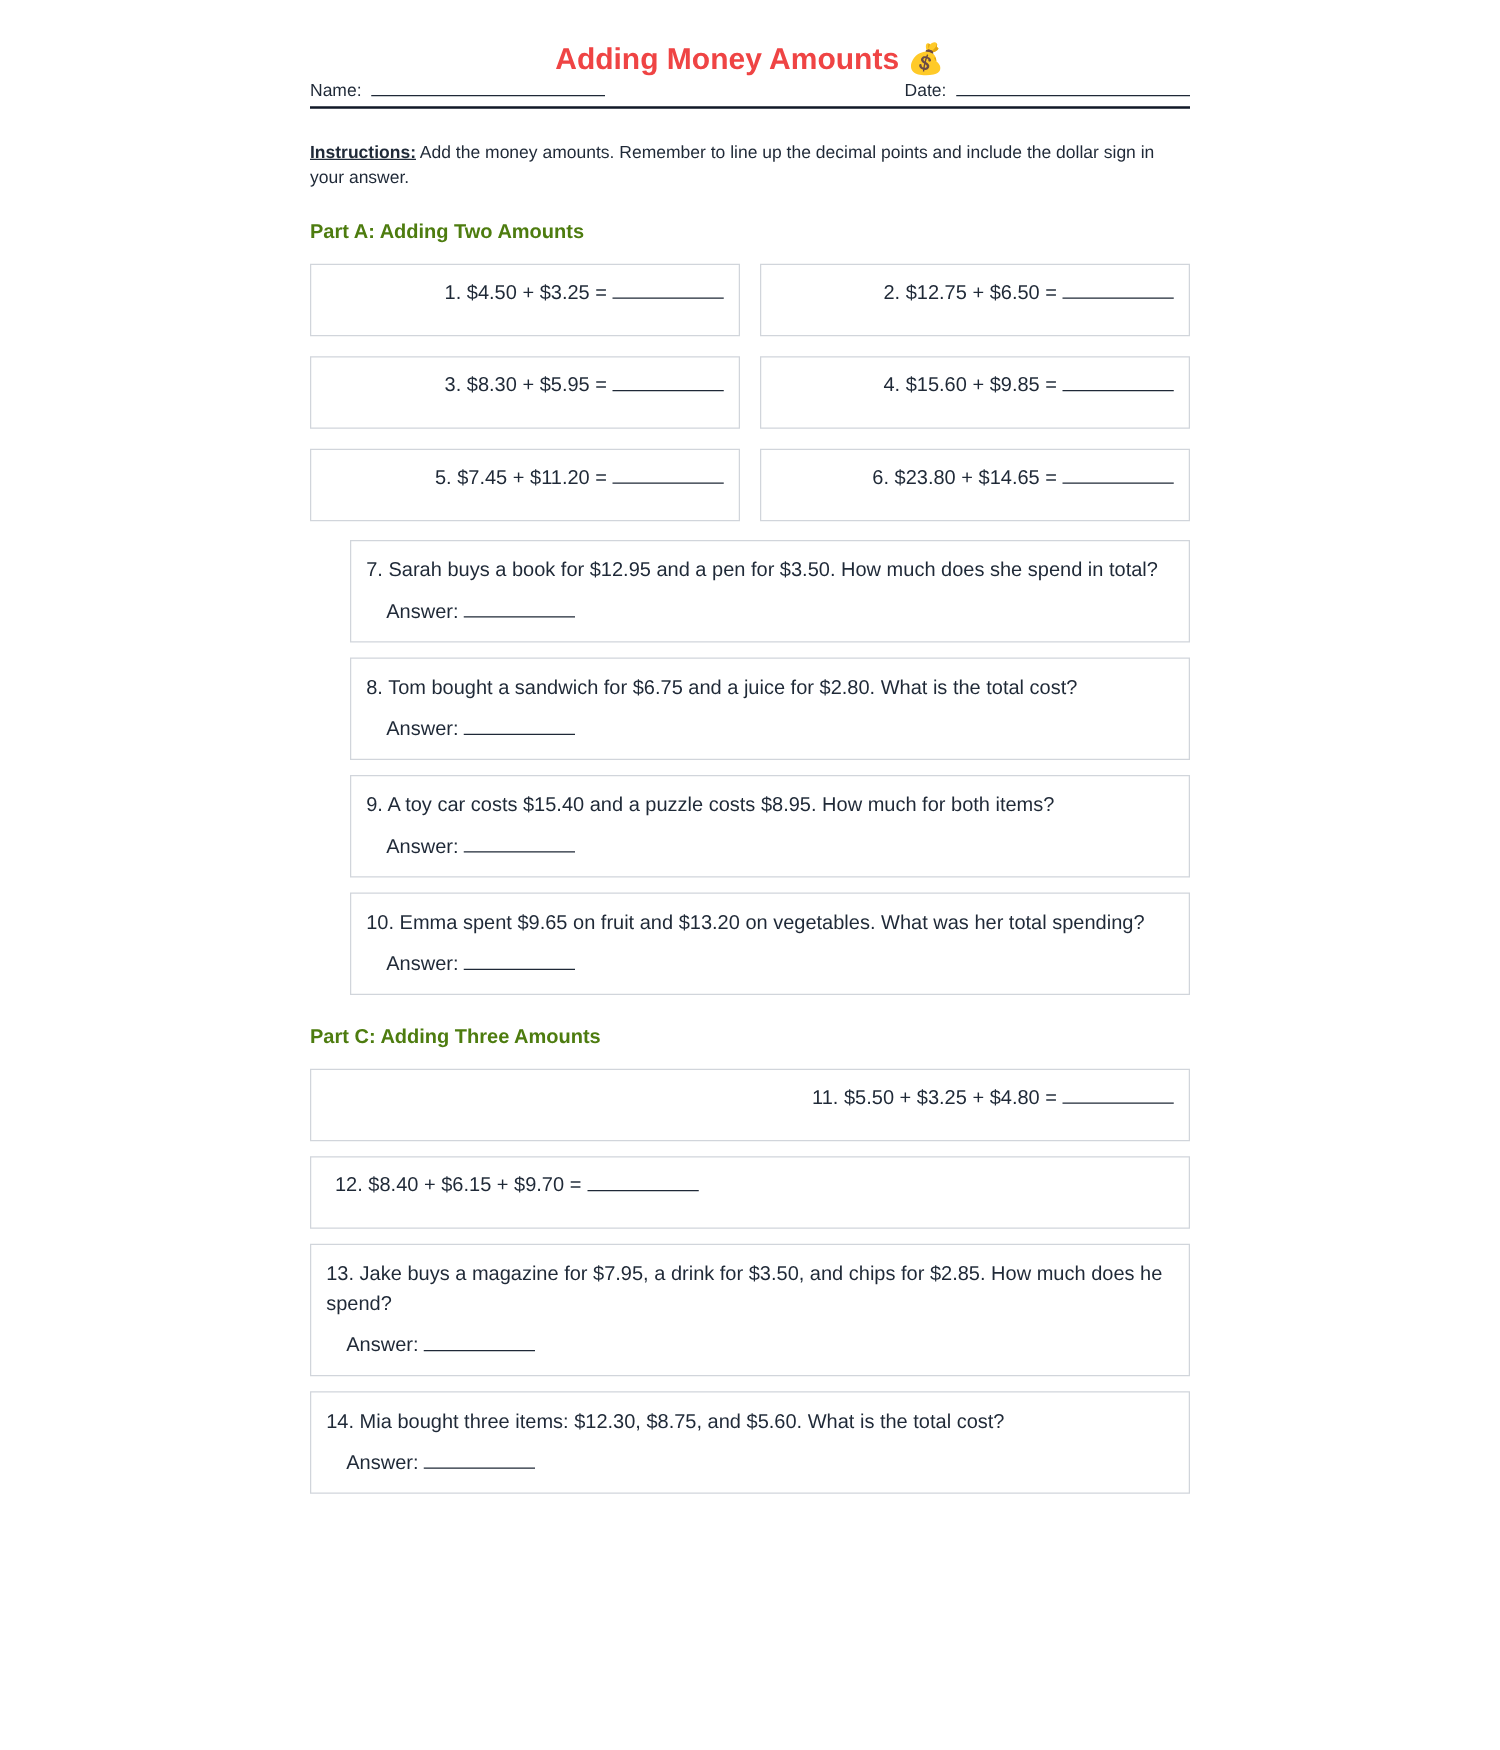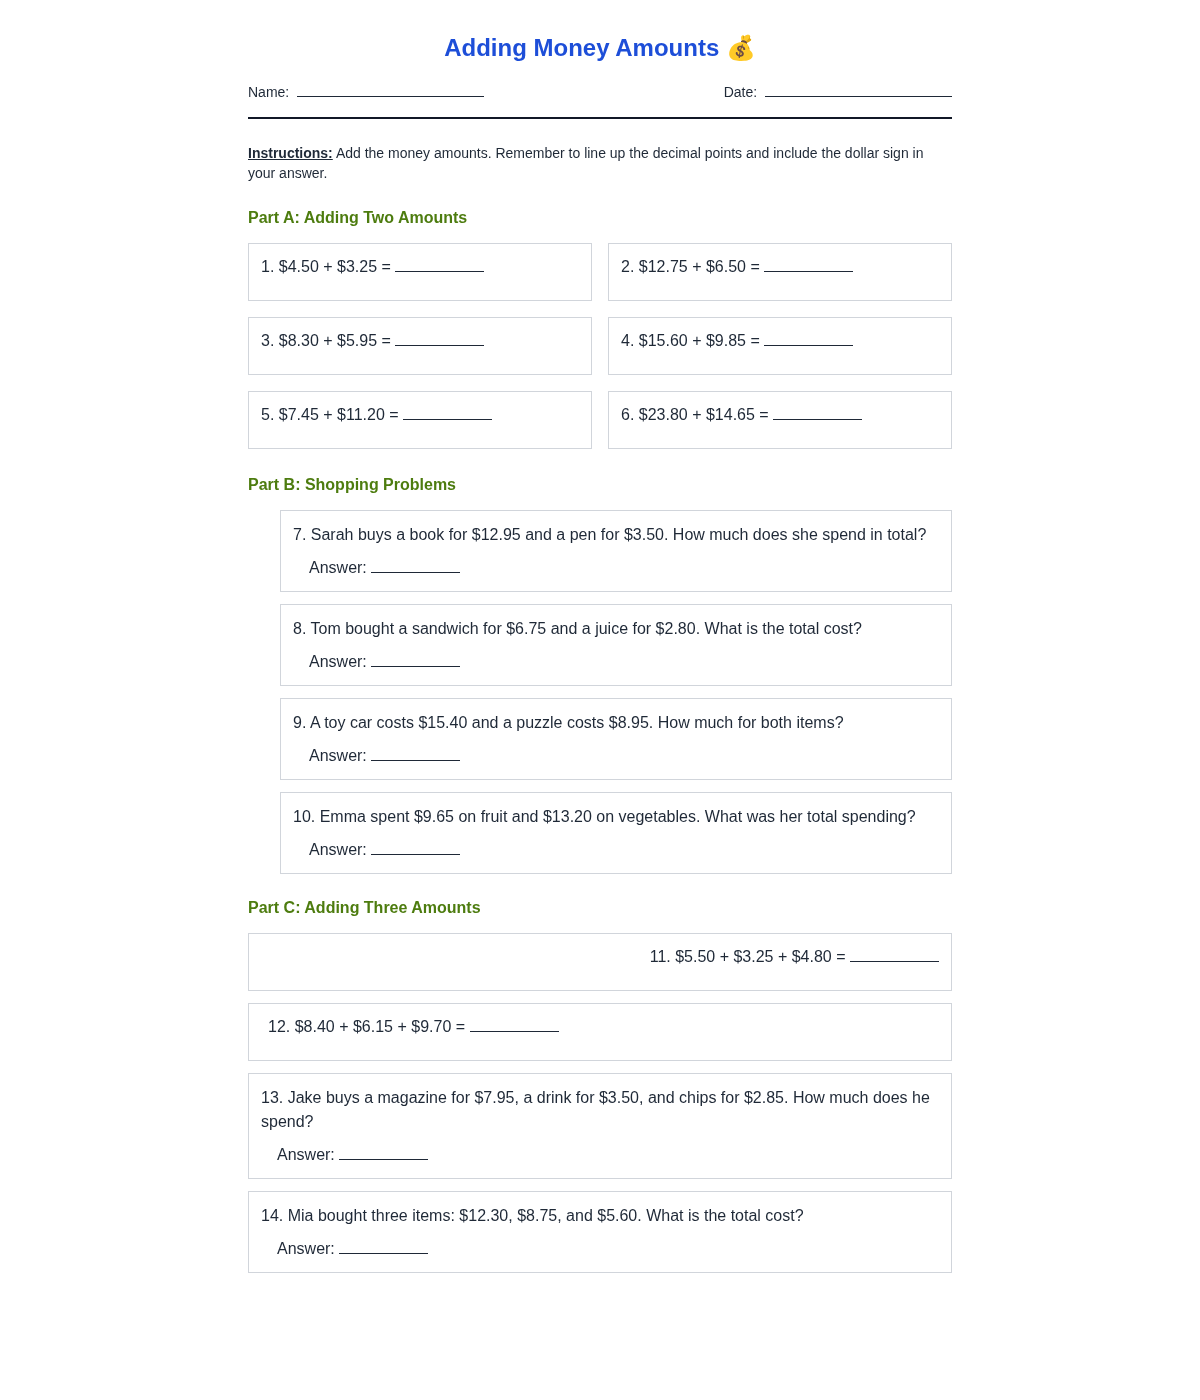--- a/index.html
+++ b/index.html
@@ -1,26 +1,26 @@
 <!DOCTYPE html>
 <html><head>
 <meta charset="utf-8">
 <style>
   html, body { margin:0; padding:0; background:#ffffff; }
   body { width:1200px; height:1400px; position:relative; font-family:"Liberation Sans", sans-serif; color:#1f2937; }
   .page { position:absolute; left:248px; top:0; width:704px; }
-  .title { text-align:center; font-size:24px; font-weight:bold; color:#1d4ed8; margin:0; padding-top:33px; line-height:30px; }
-  .namedate { display:flex; justify-content:space-between; margin-top:20px; font-size:14px; line-height:18px; padding-bottom:16px; border-bottom:2px solid #111827; }
+  .title { text-align:center; font-size:24px; font-weight:bold; color:#ef4444; margin:0; padding-top:33px; line-height:30px; }
+  .namedate { display:flex; justify-content:space-between; font-size:14px; line-height:18px; padding-bottom:4px; border-bottom:2px solid #111827; }
   .blank { display:inline-block; border-bottom:1px solid #1f2937; height:13px; vertical-align:baseline; }
   .instructions { font-size:14px; line-height:20px; margin-top:24px; }
   .instructions b { font-weight:bold;text-decoration:underline; }
   .section-title { font-size:16px; font-weight:bold; color:#4d7c0f; line-height:20px; }
   .grid { display:grid; grid-template-columns:344px 344px; column-gap:16px; row-gap:16px; margin-top:15px; }
   .box { border:1px solid #d1d5db; box-sizing:border-box; padding:12px 12px; font-size:16px; line-height:22px; }
-  .grid .box { height:58px; }
+  .grid .box { height:58px;text-align:right; }
   .ans-blank { display:inline-block; width:89px; border-bottom:1px solid #1f2937; height:14px; }
   .answer { margin-top:10px; padding-left:16px; }
   .stack .box { margin-bottom:12px; }
   .line-q { line-height:24px; }
 </style>
 </head>
 <body>
 
 <div class="page">
   <h1 class="title">Adding Money Amounts 💰</h1>
@@ -41,21 +41,20 @@
   <div class="section-title" style="margin-top:25px;">Part A: Adding Two Amounts</div>
   <div class="grid">
     <div class="box"><span>1. $4.50 + $3.25 = </span><span class="ans-blank"></span></div>
     <div class="box"><span>2. $12.75 + $6.50 = </span><span class="ans-blank"></span></div>
     <div class="box"><span>3. $8.30 + $5.95 = </span><span class="ans-blank"></span></div>
     <div class="box"><span>4. $15.60 + $9.85 = </span><span class="ans-blank"></span></div>
     <div class="box"><span>5. $7.45 + $11.20 = </span><span class="ans-blank"></span></div>
     <div class="box"><span>6. $23.80 + $14.65 = </span><span class="ans-blank"></span></div>
   </div>
 
-  <div class="section-title" style="margin-top:26px;">Part B: Shopping Problems</div>
   <div class="stack" style="margin-top:15px;padding-left:32px;">
     <div class="box">
       <div class="line-q">7. Sarah buys a book for $12.95 and a pen for $3.50. How much does she spend in total?</div>
       <div class="answer"><span>Answer: </span><span class="ans-blank"></span></div>
     </div>
     <div class="box">
       <div class="line-q">8. Tom bought a sandwich for $6.75 and a juice for $2.80. What is the total cost?</div>
       <div class="answer"><span>Answer: </span><span class="ans-blank"></span></div>
     </div>
     <div class="box">

